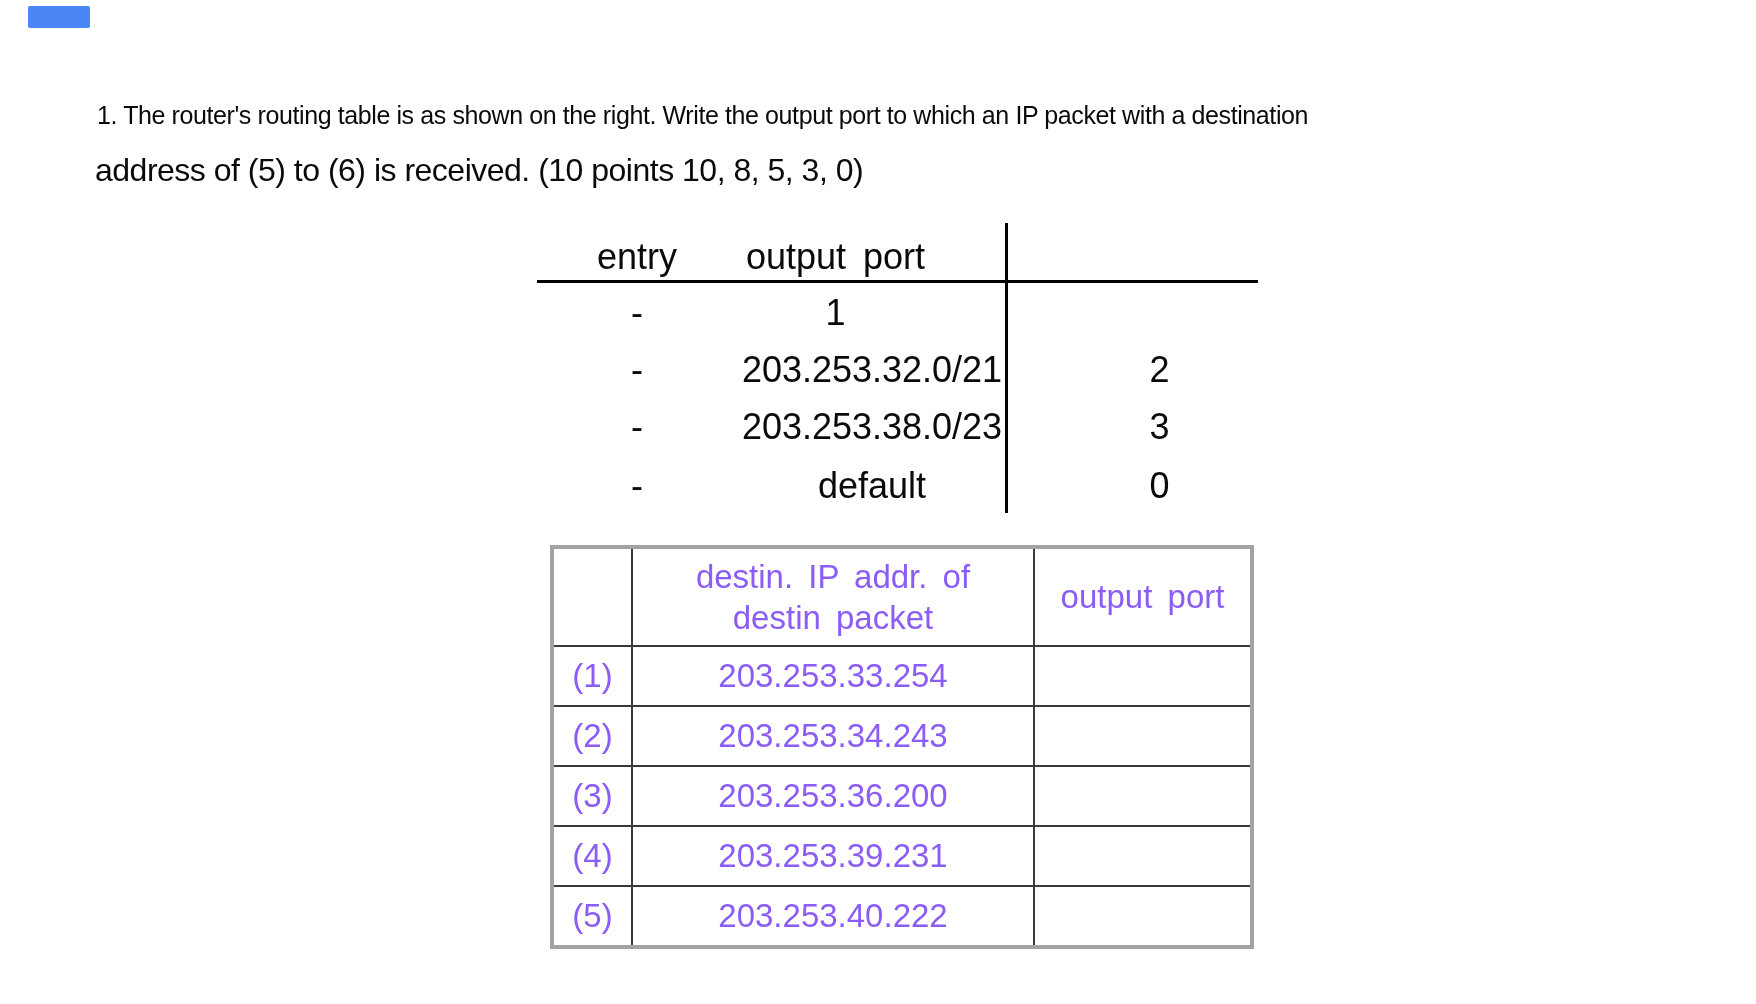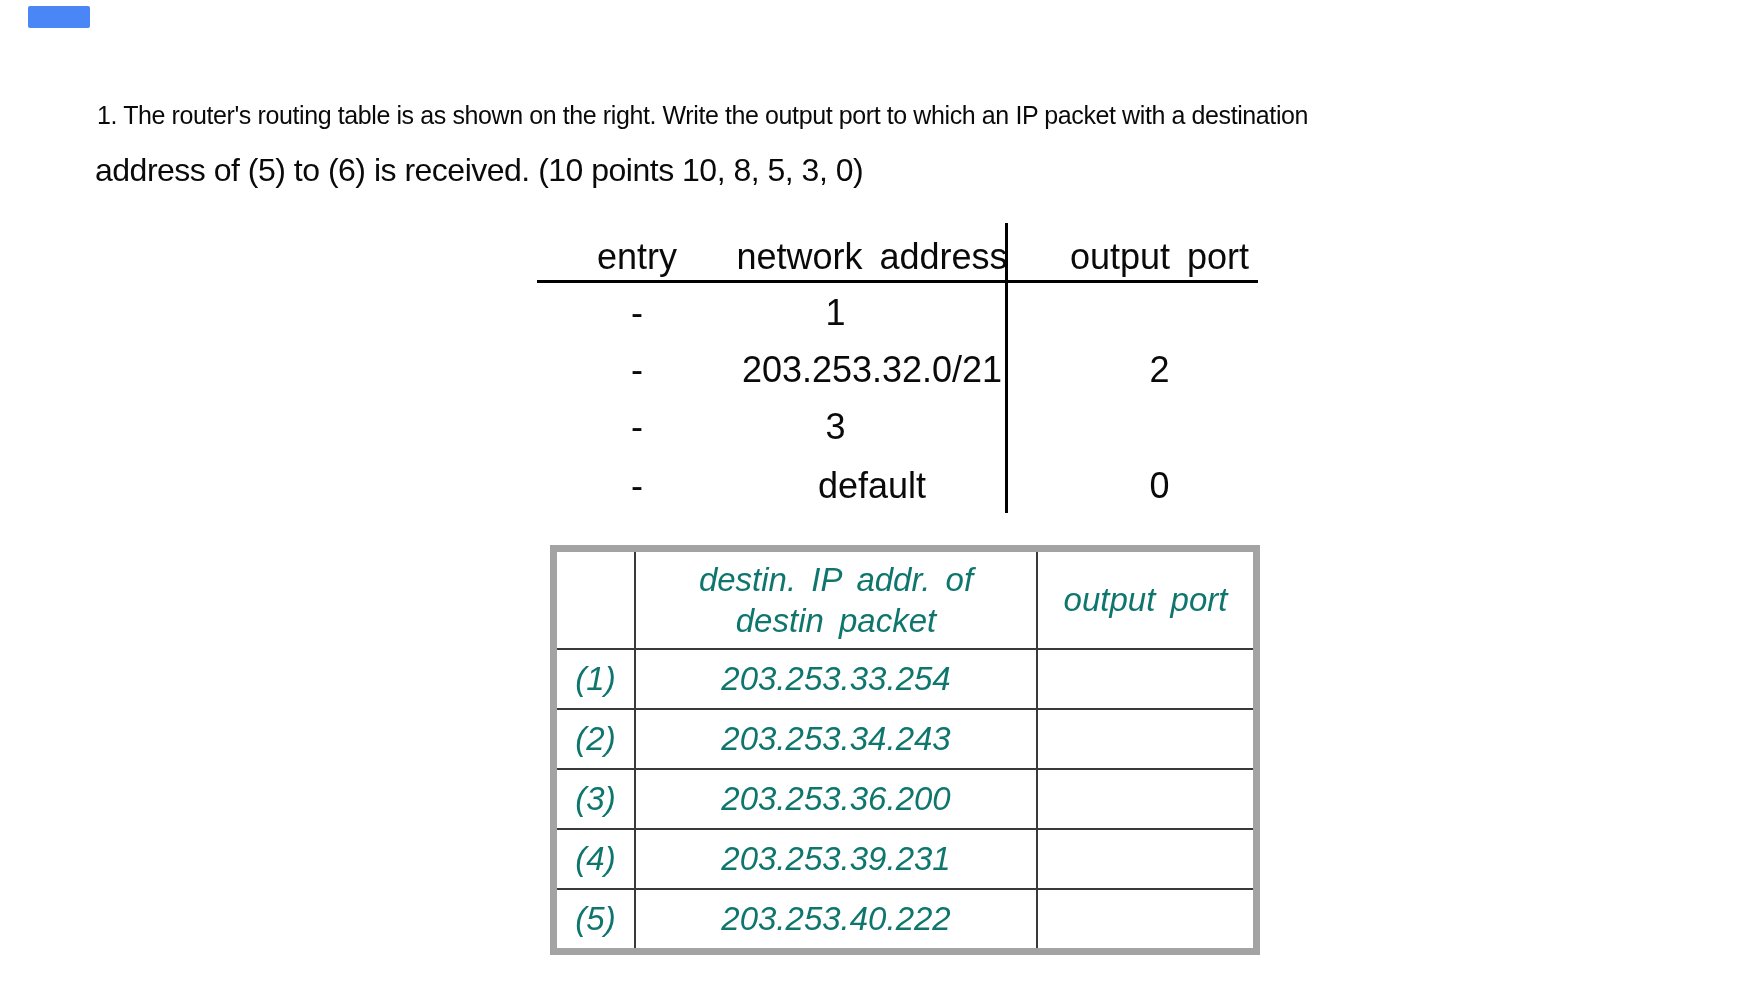--- a/index.html
+++ b/index.html
@@ -44,23 +44,22 @@
   .t1c2 { width:324px; }
   .t1c3 { width:251px; }
   .t1head { word-spacing:7px; }
   #t1-rule  { left:537px; top:280px; width:721px; height:3px; background:#000; }
   #t1-vline { left:1005px; top:223px; width:3px; height:290px; background:#000; }
 
   
   #t2 { left:550px; top:545px; }
   #t2 table {
     border-collapse:collapse; table-layout:fixed;
-    font-size:33px; color:#0f766e;
-    border:7px solid #a3a3a3;
-    font-style:italic;
+    font-size:33px; color:#8b5cf6;
+    border:4px solid #a3a3a3;
   }
   #t2 td {
     border:2px solid #3a3a3a;
     text-align:center; vertical-align:middle;
     padding:0; overflow:hidden; white-space:nowrap;
   }
   #t2 .hrow td { height:96px; word-spacing:6px; }
   #t2 .drow td { height:58px; }
   #t2 .c1 { width:77px; }
   #t2 .c2 { width:400px; }
@@ -70,37 +69,37 @@
 </head>
 <body>
 
 <div id="blue-marker" class="abs" style="background: rgb(74, 134, 245);"></div>
 
 <div id="q-line1" class="abs">1. The router's routing table is as shown on the right. Write the output port to which an IP packet with a destination</div>
 <div id="q-line2" class="abs">address of (5) to (6) is received. (10 points 10, 8, 5, 3, 0)</div>
 
 <div class="t1row t1head" style="top:235px;">
   <div class="t1c1">entry</div>
-  <div class="t1c2">network address</div>
   <div class="t1c3">output port</div>
 </div>
 <div id="t1-rule" class="abs"></div>
 <div id="t1-vline" class="abs"></div>
 
 <div class="t1row" style="top:291px;">
   <div class="t1c1">-</div>
   <div class="t1c3">1</div>
 </div>
 <div class="t1row" style="top:348px;">
   <div class="t1c1">-</div>
   <div class="t1c2">203.253.32.0/21</div>
   <div class="t1c3">2</div>
 </div>
 <div class="t1row" style="top:405px;">
   <div class="t1c1">-</div>
+  <div class="t1c2">203.253.38.0/23</div>
   <div class="t1c3">3</div>
 </div>
 <div class="t1row" style="top:464px;">
   <div class="t1c1">-</div>
   <div class="t1c2">default</div>
   <div class="t1c3">0</div>
 </div>
 
 <div id="t2" class="abs">
   <table>

